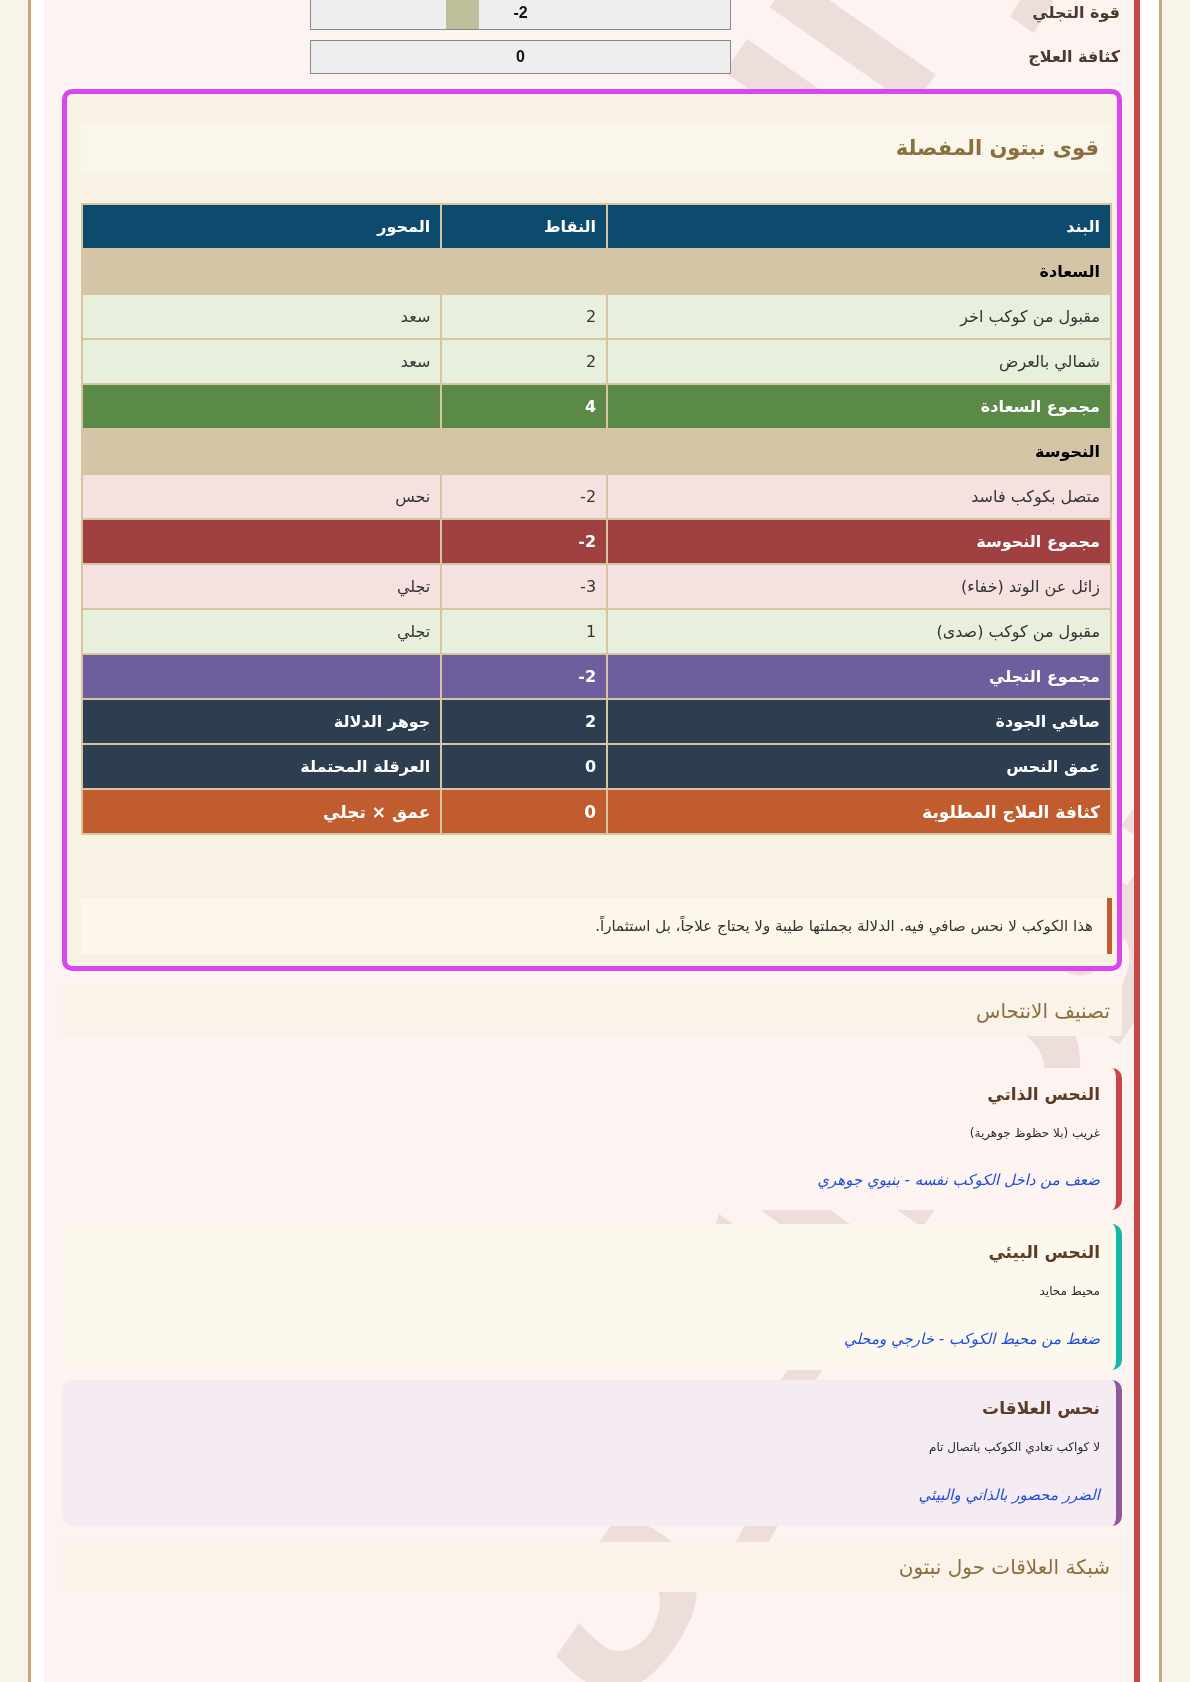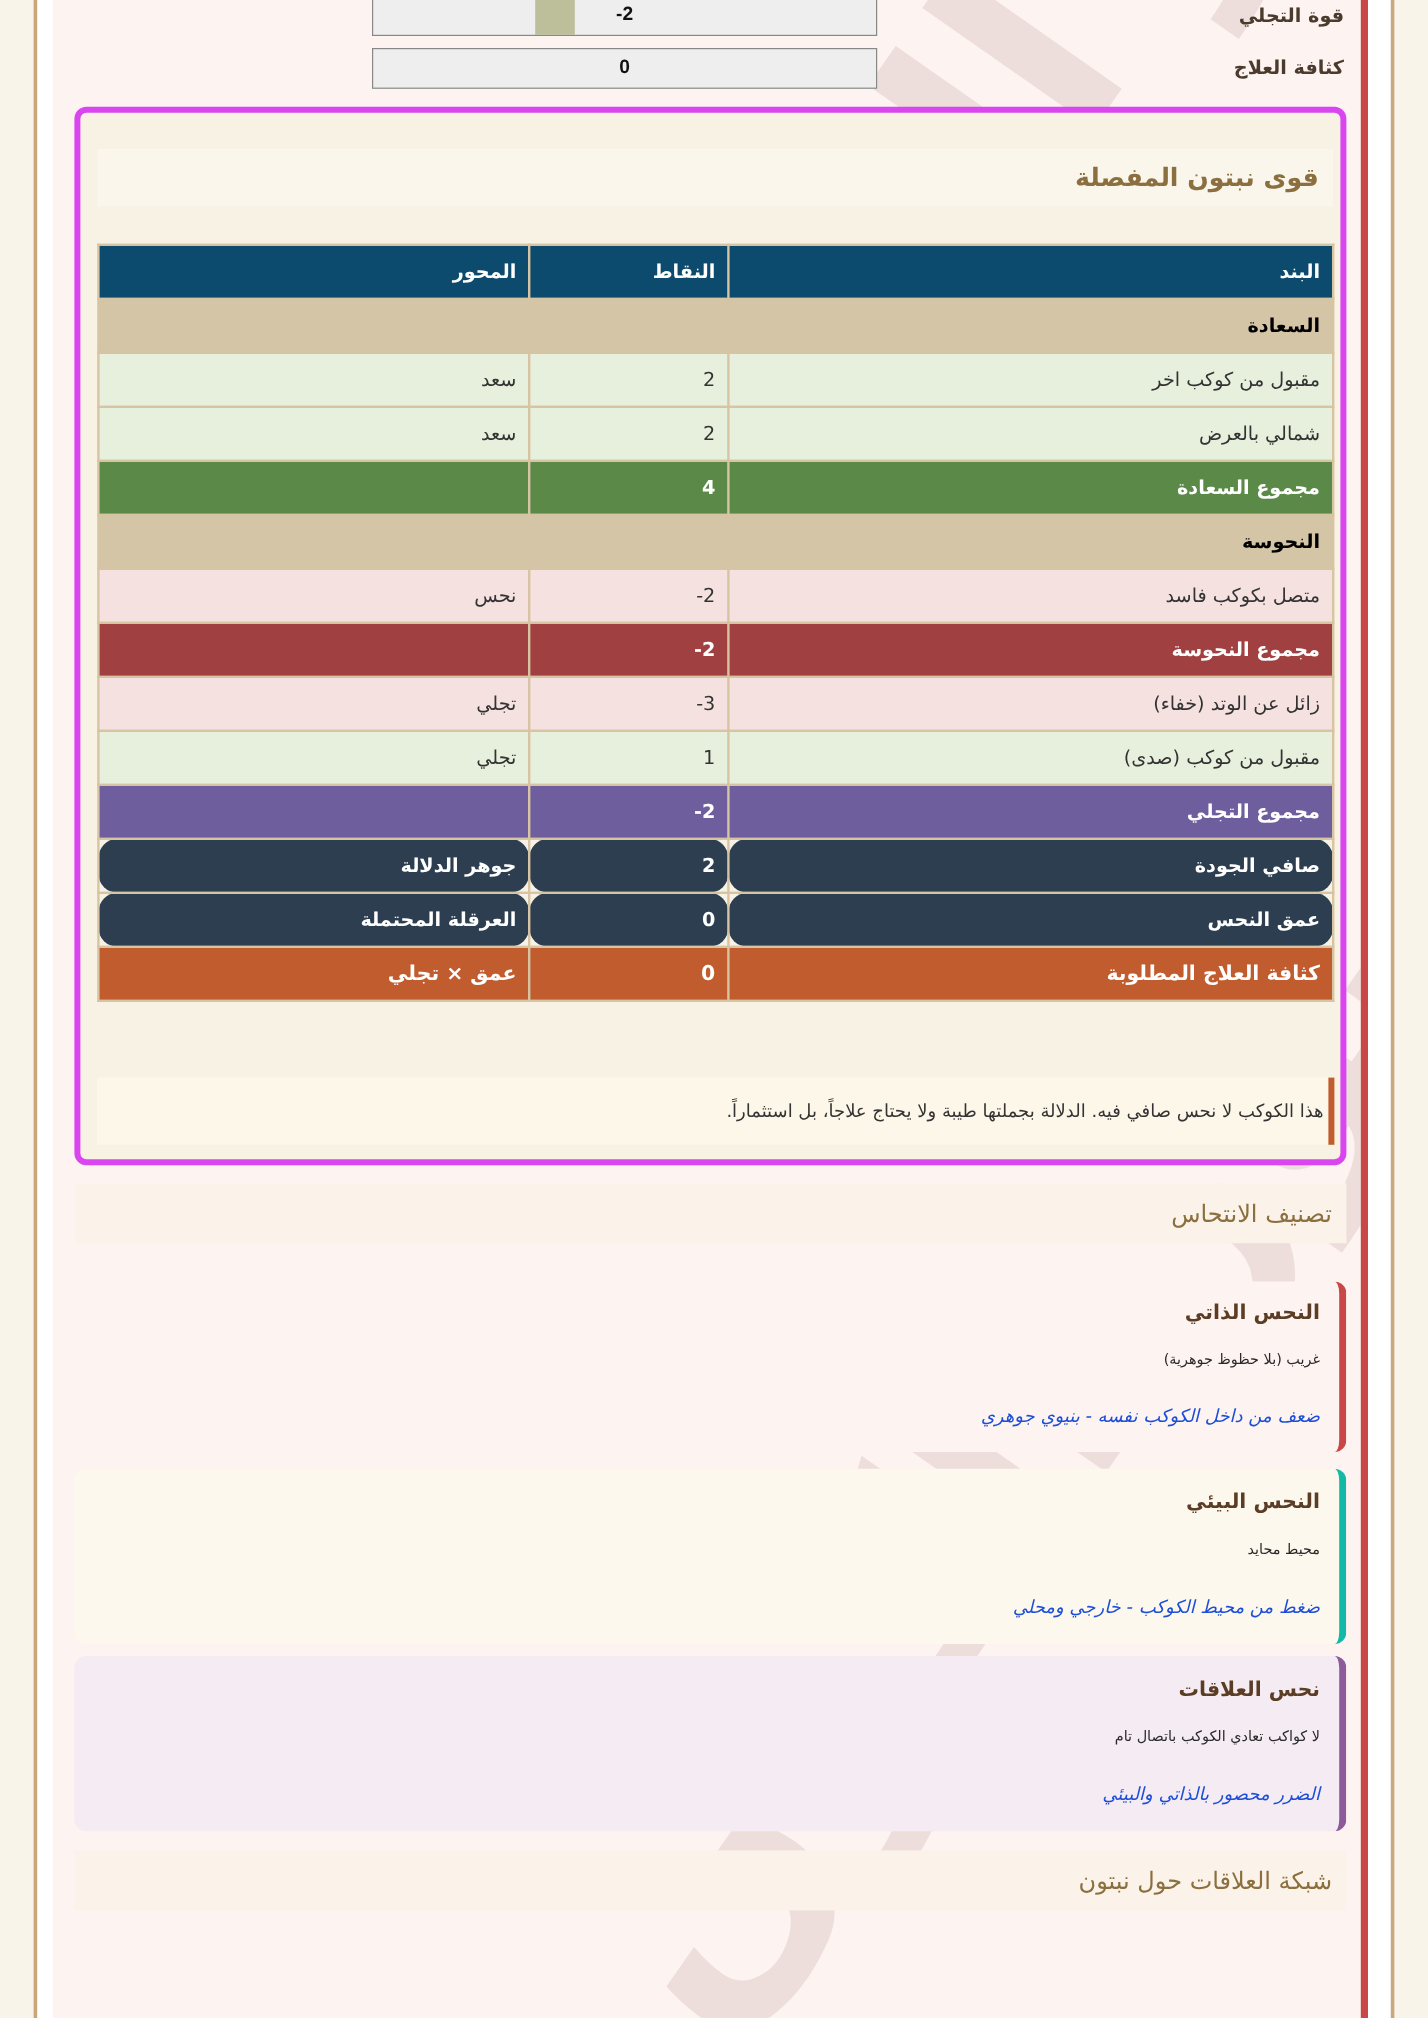--- a/index.html
+++ b/index.html
@@ -69,28 +69,28 @@
   table.detail th { background: #0c4a6e; color: #fff; font-weight: bold; }
   .c-item { width: 505px; }
   .c-pts { width: 166px; }
   .c-axis { width: 360px; }
   tr.section td { background: #d4c5a7; color: #000000; font-weight: bold; }
   tr.pos td { background: #e7f0dd; color: #333; }
   tr.neg td { background: #f5e1e0; color: #333; margin-left: 33px; }
   tr.sum-green td { background: #5b8a48; color: #fff; font-weight: bold; }
   tr.sum-red td { background: #a04040; color: #fff; font-weight: bold; }
   tr.sum-purple td { background: #6e5e9e; color: #fff; font-weight: bold; }
-  tr.dark td { background: #2c3e50; color: #fff; font-weight: bold; border-radius: 16px; }
+  tr.dark td { background: #2c3e50; color: #fff; font-weight: bold; }
   tr.orange td { background: #c05c2e; color: #fff; font-weight: bold; font-size: 17px; }
   .num { direction: ltr; unicode-bidi: plaintext; }
 
   .note {
     position: absolute; left: 14px; top: 804px; width: 1031px; height: 56px;
     background: #fdf7ea; border-right: 5px solid #c05c2e;
-    display: flex; align-items: center; padding-right: 4px;
+    display: flex; align-items: center; padding-right: 14px;
     font-size: 15px; color: #333;
   }
 
   .section-bar {
     position: absolute; left: 18px; width: 1060px; height: 50px;
     background: #fbf3ea; display: flex; align-items: center; padding-right: 12px;
     font-size: 20px; font-weight: normal; color: #8b6f3e;
   }
 
   .card {

